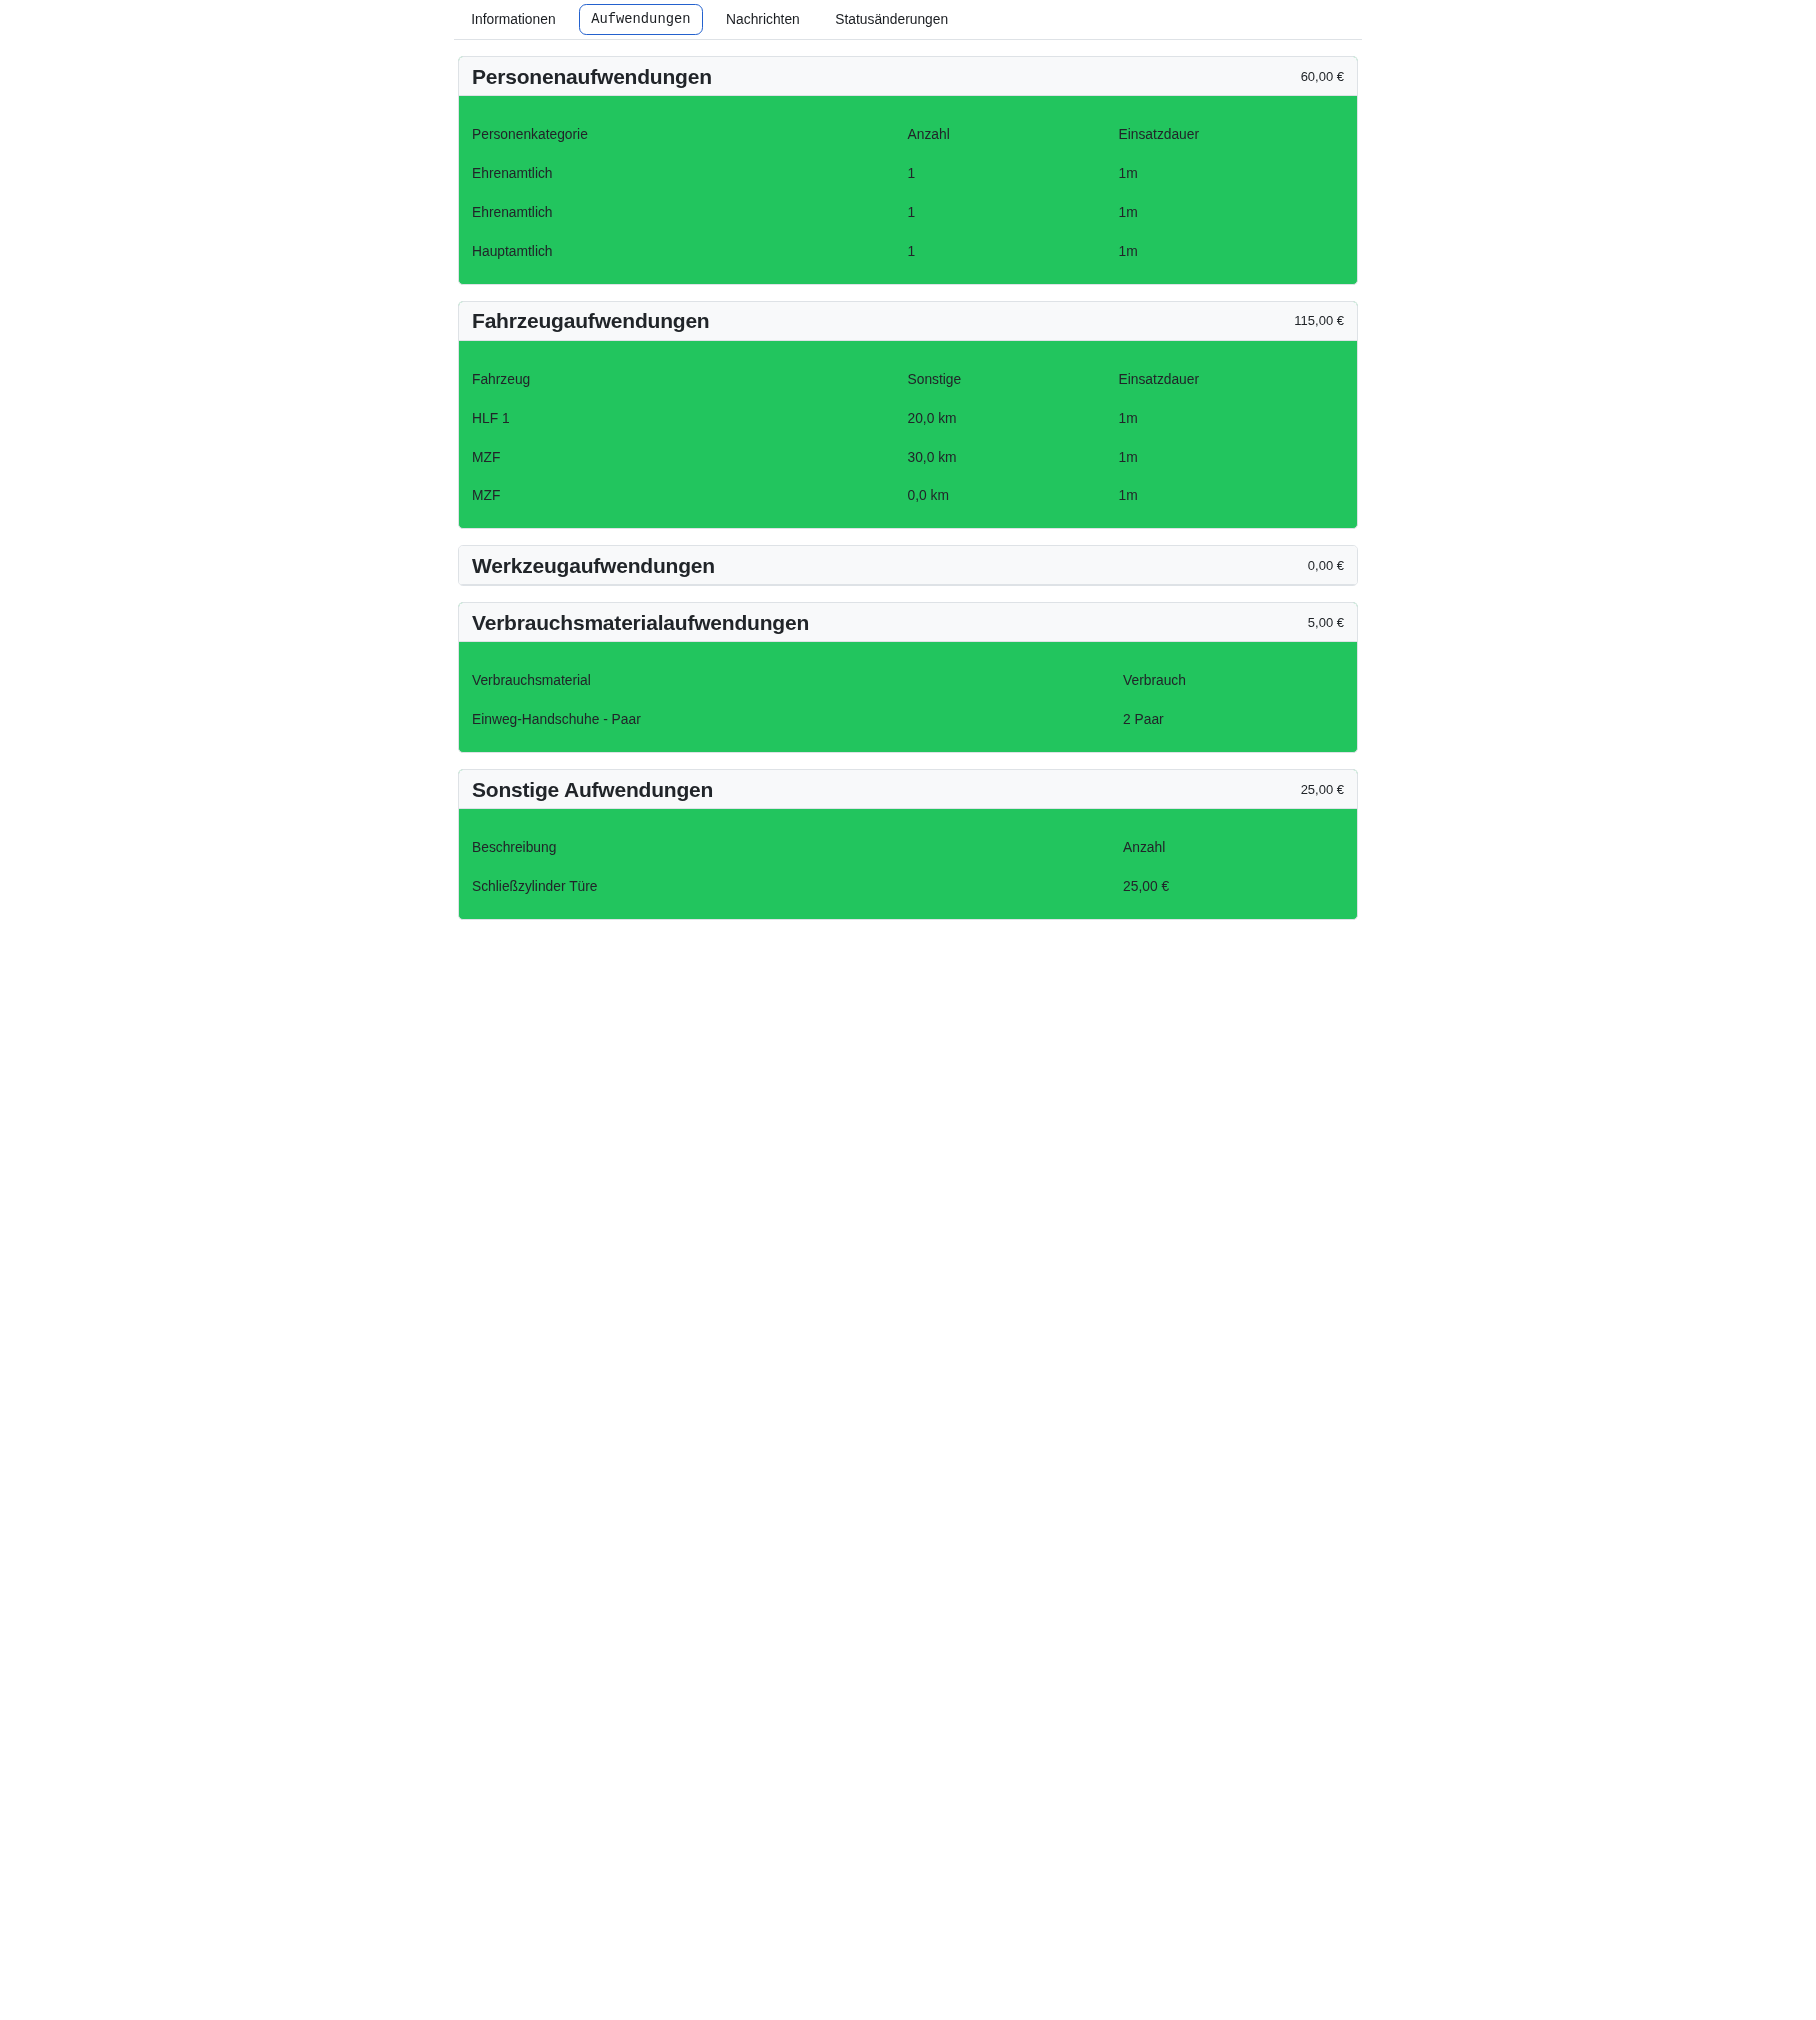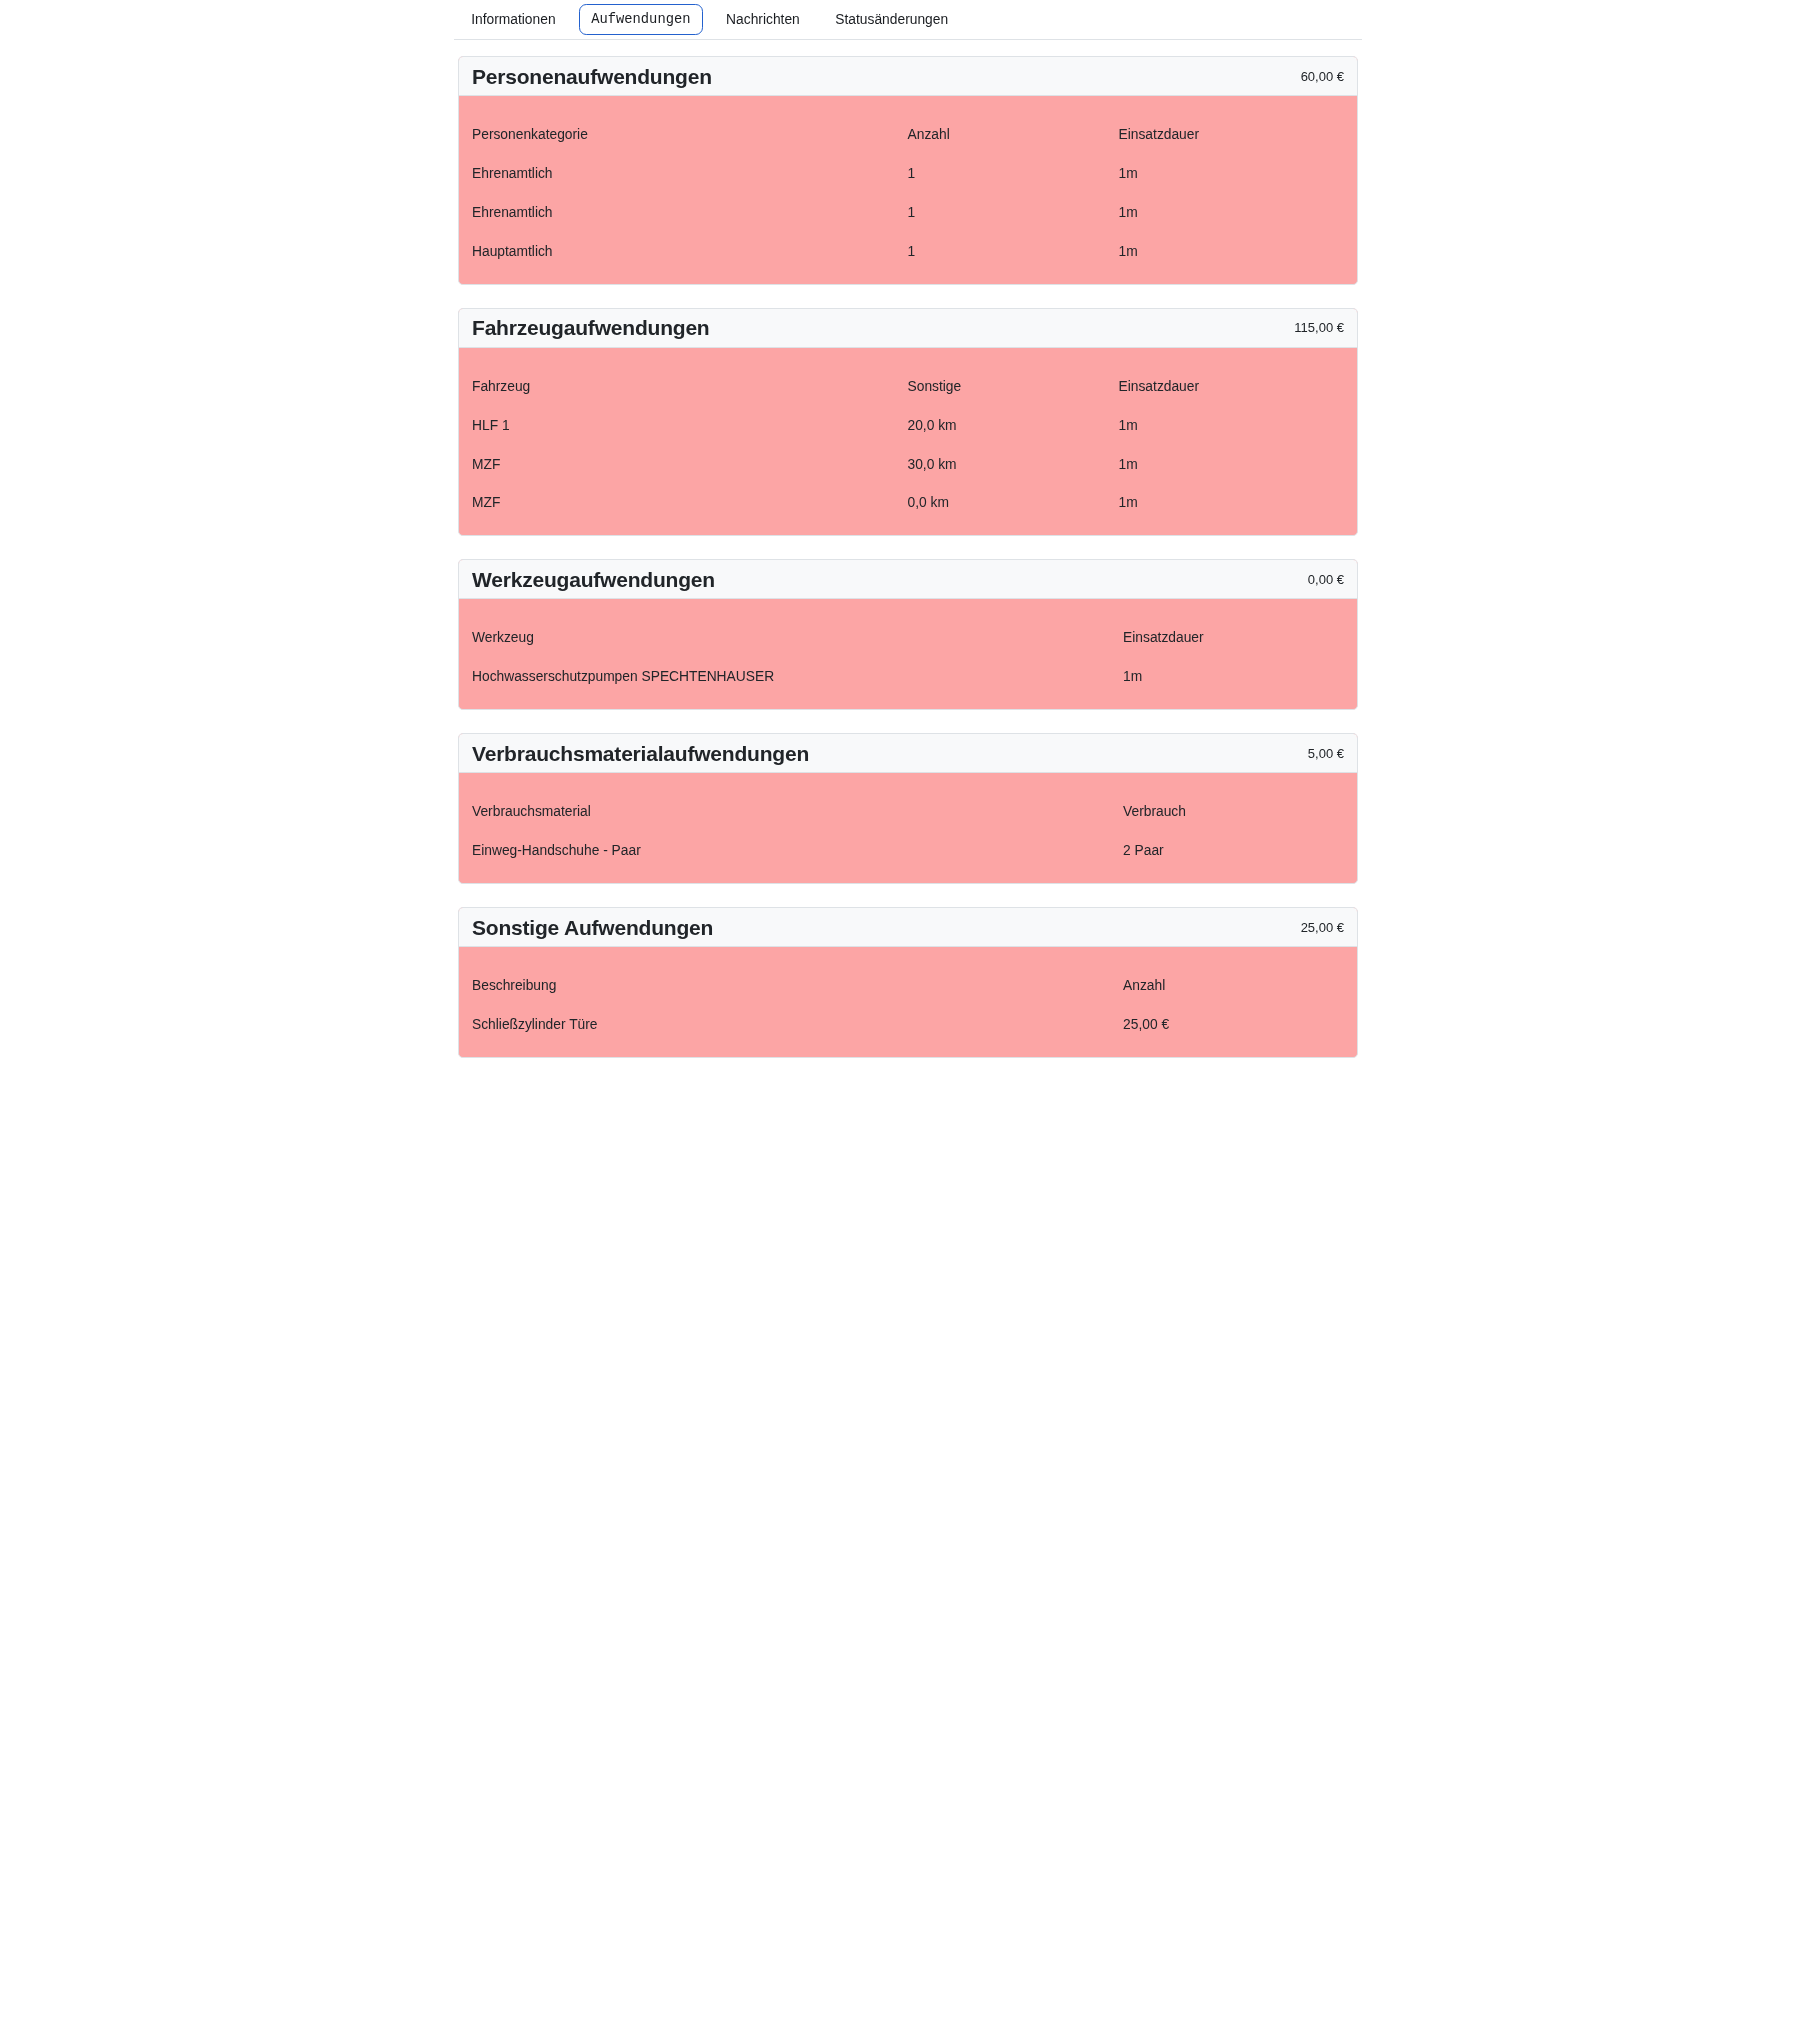--- a/index.html
+++ b/index.html
@@ -33,22 +33,22 @@
     white-space: nowrap;
     font-family: inherit;
   }
   .tab.active { border-color: #2361ce; font-family: Liberation Mono, monospace; }
 
   
   main { padding: 16px 4px 1.6px; }
   .card {
     border: 0.8px solid #dee2e6;
     border-radius: 4.9px;
-    background: #fca5a5;
-    margin-bottom: 23px;
+    background: #22c55e;
+    margin-bottom: 16px;
     overflow: hidden;
   }
   .card-header {
     display: flex;
     justify-content: space-between;
     align-items: center;
     background: #f8f9fa;
     border-bottom: 0.8px solid #dee2e6;
     padding: 6.5px 13px;
   }
@@ -167,80 +167,60 @@
               </tr>
             </tbody>
           </table>
         </div>
       </section>
       <section class="card">
         <header class="card-header">
           <h2 class="card-title">Werkzeugaufwendungen</h2>
           <span class="card-amount">0,00 €</span>
         </header>
+      </section>
+      <section class="card">
+        <header class="card-header">
+          <h2 class="card-title">Verbrauchsmaterialaufwendungen</h2>
+          <span class="card-amount">5,00 €</span>
+        </header>
         <div class="card-body">
           <table>
             <colgroup>
               <col style="width: 72.5%;">
               <col style="width: 27.5%;">
             </colgroup>
             <thead>
               <tr>
-                <th>Werkzeug</th>
-                <th>Einsatzdauer</th>
-              </tr>
-            </thead>
-            <tbody>
-              <tr>
-                <td>Hochwasserschutzpumpen SPECHTENHAUSER</td>
-                <td>1m</td>
-              </tr>
-            </tbody>
-          </table>
-        </div>
-      </section>
-      <section class="card">
-        <header class="card-header">
-          <h2 class="card-title">Verbrauchsmaterialaufwendungen</h2>
-          <span class="card-amount">5,00 €</span>
+                <th>Verbrauchsmaterial</th>
+                <th>Verbrauch</th>
+              </tr>
+            </thead>
+            <tbody>
+              <tr>
+                <td>Einweg-Handschuhe - Paar</td>
+                <td>2 Paar</td>
+              </tr>
+            </tbody>
+          </table>
+        </div>
+      </section>
+      <section class="card">
+        <header class="card-header">
+          <h2 class="card-title">Sonstige Aufwendungen</h2>
+          <span class="card-amount">25,00 €</span>
         </header>
         <div class="card-body">
           <table>
             <colgroup>
               <col style="width: 72.5%;">
               <col style="width: 27.5%;">
             </colgroup>
             <thead>
               <tr>
-                <th>Verbrauchsmaterial</th>
-                <th>Verbrauch</th>
-              </tr>
-            </thead>
-            <tbody>
-              <tr>
-                <td>Einweg-Handschuhe - Paar</td>
-                <td>2 Paar</td>
-              </tr>
-            </tbody>
-          </table>
-        </div>
-      </section>
-      <section class="card">
-        <header class="card-header">
-          <h2 class="card-title">Sonstige Aufwendungen</h2>
-          <span class="card-amount">25,00 €</span>
-        </header>
-        <div class="card-body">
-          <table>
-            <colgroup>
-              <col style="width: 72.5%;">
-              <col style="width: 27.5%;">
-            </colgroup>
-            <thead>
-              <tr>
                 <th>Beschreibung</th>
                 <th>Anzahl</th>
               </tr>
             </thead>
             <tbody>
               <tr>
                 <td>Schließzylinder Türe</td>
                 <td>25,00 €</td>
               </tr>
             </tbody>

